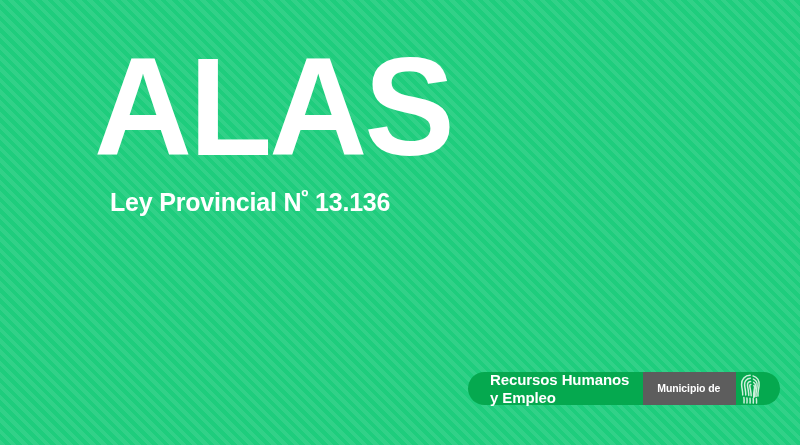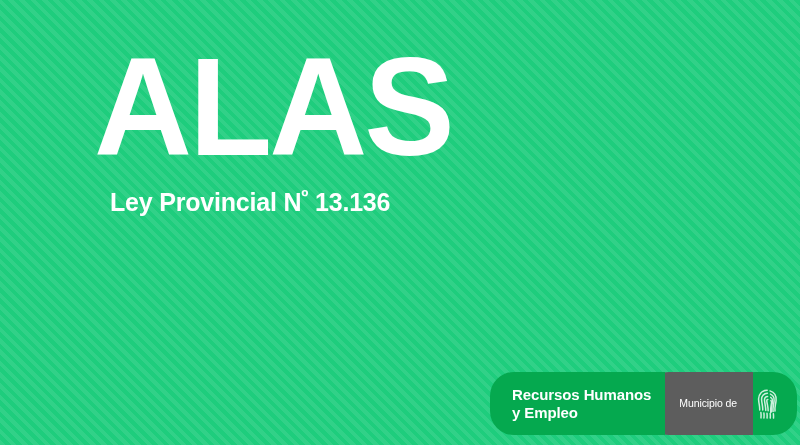--- a/index.html
+++ b/index.html
@@ -78,23 +78,23 @@
     color: #ffffff;
   }
   #subtitle .ln {
     display: block;
     white-space: nowrap;
   }
 
   
   #logo-lockup {
     position: absolute;
-    left: 490px;
+    left: 468px;
     top: 372px;
-    height: 63px;
+    height: 33px;
     display: flex;
     align-items: stretch;
   }
 
   .logo-seg {
     display: flex;
     align-items: center;
     position: relative;
   }
 
@@ -119,21 +119,21 @@
     padding: 0 16px 0 34px;
     border-radius: 24px 0 0 24px;
     z-index: 2;
     flex-direction: column;
     justify-content: center;
     align-items: flex-start;
   }
   #muni-kicker {
     color: #ffffff;
     font-size: 10.5px;
-    font-weight: normal;
+    font-weight: bold;
     letter-spacing: -0.1px;
     line-height: 1;
     margin-bottom: 1px;
   }
   #muni-name {
     color: #ffffff;
     font-size: 21px;
     font-weight: bold;
     letter-spacing: -0.4px;
     line-height: 1;

